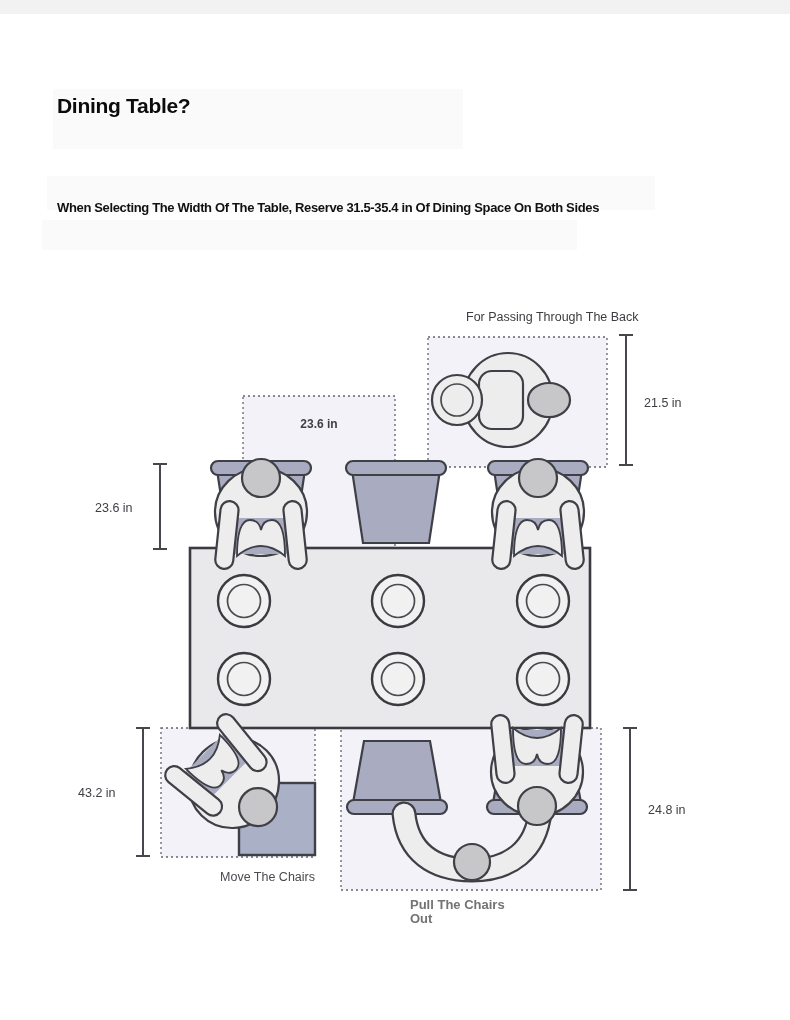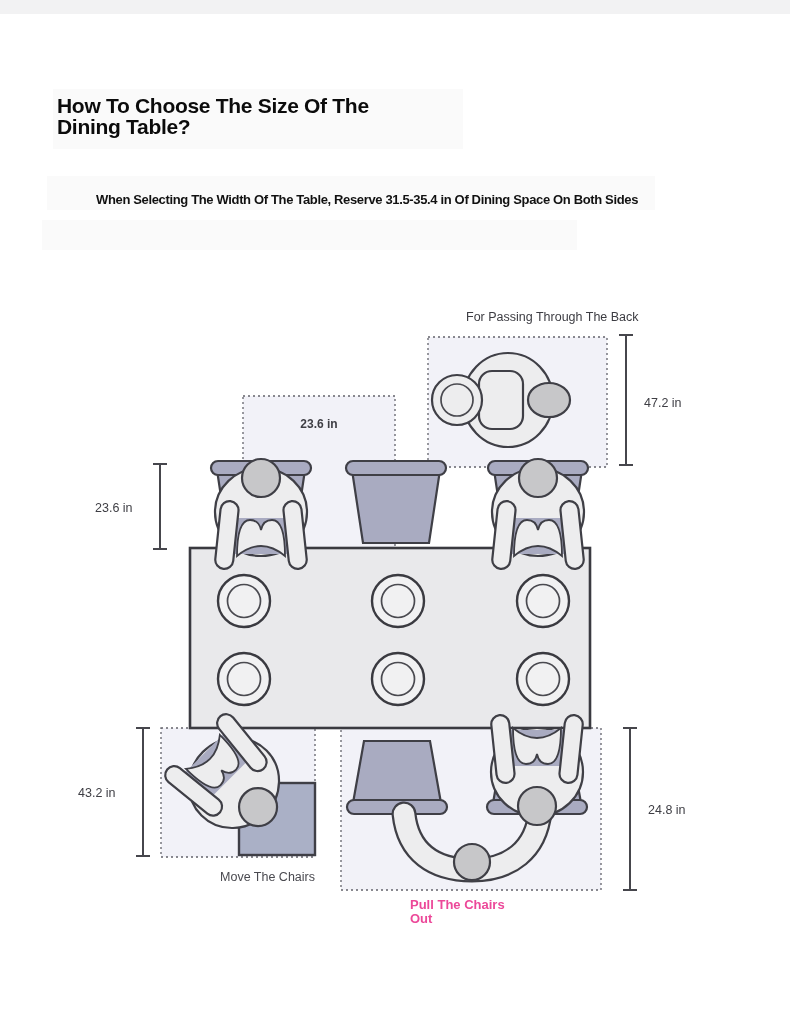--- a/index.html
+++ b/index.html
@@ -20,21 +20,21 @@
   .title {
     position:absolute; left:57px; top:96px; width:430px; margin:0;
     font-size:21px; line-height:20.5px; font-weight:700;
     letter-spacing:-0.3px; color:#0b0b0b;
   }
   .title span { display:block; }
   .sub {
     position:absolute; font-size:13px; font-weight:700;
     letter-spacing:-0.35px; color:#111111; white-space:nowrap;
   }
-  .sub1 { left:57px; top:192px;margin-left:39px; }
+  .sub1 { left:57px; top:200px; }
   .sub2 { left:51px; top:226px; }
 
   svg.diagram { position:absolute; left:0; top:0; }
 
   
   .zone   { fill:#f2f2f8; stroke:#63636b; stroke-width:1.3; stroke-dasharray:2 3; }
   .tableR { fill:#e9e9eb; stroke:#3a3a40; stroke-width:2.6; }
   .plateO { fill:#f1f1f2; stroke:#3a3a40; stroke-width:2.4; }
   .plateI { fill:none;    stroke:#4a4a50; stroke-width:1.7; }
   .chairF { fill:#a9abc1; stroke:#3f3f46; stroke-width:2.2; }
@@ -50,35 +50,34 @@
 
   
   .lbl { position:absolute; white-space:nowrap; font-size:12.5px; color:#3e3e44; }
   .lbl-passing { left:466px; top:310px; color:#3c3c42; }
   .lbl-back    { left:644px; top:396px; }
   .lbl-topw    { left:243px; top:417px; width:152px; text-align:center; font-weight:700; font-size:12px; }
   .lbl-sidew   { left:95px;  top:501px; }
   .lbl-move-m  { left:78px;  top:786px; }
   .lbl-pull-m  { left:648px; top:803px; }
   .lbl-move    { left:161px; top:870px; width:154px; text-align:right; color:#4a4a50; }
-  .lbl-pull    { left:410px; top:898px; font-weight:700; font-size:13px; line-height:13.5px; color:#ec4899; }
+  .lbl-pull    { left:410px; top:898px; font-weight:700; font-size:13px; line-height:13.5px; color:#737373; }
   .lbl-pull span { display:block; }
 </style>
 </head>
 <body>
 
 <div class="page">
 
   <div class="topbar"></div>
   <div class="panel panel-title"></div>
   <div class="panel panel-sub1"></div>
   <div class="panel panel-sub2"></div>
 
   <h1 class="title">
-    <span>How To Choose The Size Of The</span>
     <span>Dining Table?</span>
   </h1>
 
   <div class="sub sub1">When Selecting The Width Of The Table, Reserve 31.5-35.4 in Of Dining Space On Both Sides</div>
 
   <svg class="diagram" width="790" height="1020" viewBox="0 0 790 1020">
     <defs>
 
       <g id="person">
         <ellipse class="light" cx="0" cy="0" rx="46" ry="44"></ellipse>
@@ -181,21 +180,21 @@
 
     <g>
       <path class="bandO" d="M 404,814 C 408,852 434,870 472,870 C 510,870 536,850 540,812"></path>
       <path class="bandI" d="M 404,814 C 408,852 434,870 472,870 C 510,870 536,850 540,812"></path>
     </g>
     <use href="#person" transform="translate(537,772) rotate(180)"></use>
     <circle class="gray" cx="472" cy="862" r="18"></circle>
   </svg>
 
   <div class="lbl lbl-passing">For Passing Through The Back</div>
-  <div class="lbl lbl-back">47.2 in</div>
+  <div class="lbl lbl-back">21.5 in</div>
   <div class="lbl lbl-topw">23.6 in</div>
   <div class="lbl lbl-sidew">23.6 in</div>
   <div class="lbl lbl-move-m">43.2 in</div>
   <div class="lbl lbl-pull-m">24.8 in</div>
   <div class="lbl lbl-move">Move The Chairs</div>
   <div class="lbl lbl-pull">
     <span>Pull The Chairs</span>
     <span>Out</span>
   </div>
 

